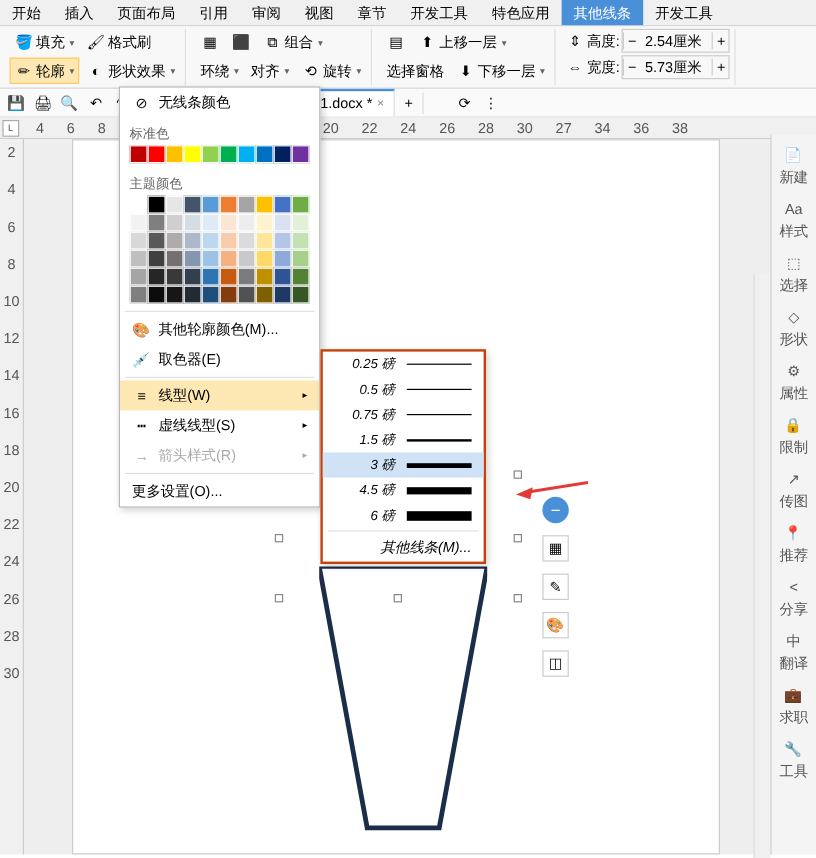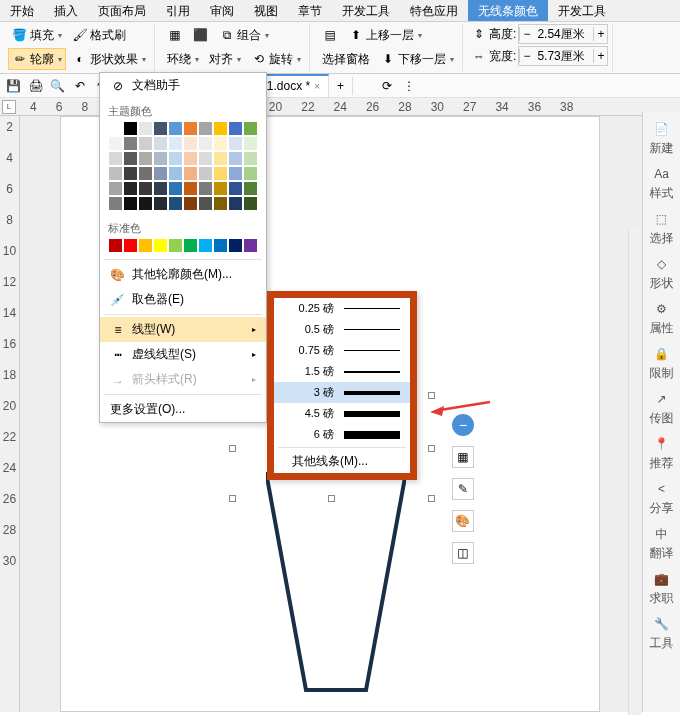--- a/index.html
+++ b/index.html
@@ -48,21 +48,21 @@
 .dd-sec { padding: 4px 8px; }
 .dd-title { font-size: 11px; color: #666; padding: 2px 0; }
 .swatch-grid { display: flex; flex-wrap: wrap; gap: 0; width: 150px; }
 .sw { width: 15px; height: 15px; border: 1px solid #fff; }
 .dd-item { display: flex; align-items: center; gap: 6px; padding: 4px 10px; cursor: pointer; }
 .dd-item.hl { background: #fde7b3; }
 .dd-item .arr { margin-left: auto; font-size: 8px; }
 .dd-item.dis { color: #aaa; }
 .dd-sep { height: 1px; background: #e0e0e0; margin: 2px 4px; }
 
-.weight-fly { position: absolute; left: 267px; top: 291px; width: 150px; background: #fff; border: 7px solid #c2410c; box-shadow: 2px 2px 6px rgba(0,0,0,0.2); }
+.weight-fly { position: absolute; left: 267px; top: 291px; width: 138px; background: #fff; border: 2px solid #c2410c; box-shadow: 2px 2px 6px rgba(0,0,0,0.2); font-style: italic; }
 .wrow { display: flex; align-items: center; padding: 3px 10px; gap: 10px; cursor: pointer; }
 .wrow.sel { background: #cfe2f6; }
 .wlabel { width: 50px; text-align: right; font-size: 11px; }
 .wprev { flex: 1; background: #000; }
 
 .arrow { position: absolute; left: 430px; top: 398px; }
 
 .float-tools { position: absolute; left: 452px; top: 414px; display: flex; flex-direction: column; gap: 10px; }
 .ft { width: 22px; height: 22px; border: 1px solid #ccc; background: #fff; display: flex; align-items: center; justify-content: center; cursor: pointer; }
 .ft.blue { background: #4a90d9; border-radius: 50%; border: none; color: #fff; font-size: 14px; }
@@ -78,21 +78,21 @@
 <div class="tabs" id="tabbar">
     <div class="tab">开始</div>
     <div class="tab">插入</div>
     <div class="tab">页面布局</div>
     <div class="tab">引用</div>
     <div class="tab">审阅</div>
     <div class="tab">视图</div>
     <div class="tab">章节</div>
     <div class="tab">开发工具</div>
     <div class="tab">特色应用</div>
-    <div class="tab active">无线条颜色</div>
+    <div class="tab active">其他线条</div>
     <div class="tab">开发工具</div>
   </div>
 
 <div class="ribbon">
   <div class="ribbon-group">
     <div class="ribbon-row">
       <div class="rbtn">
           <span class="ricon">🪣</span>
           <span>填充</span>
           <span class="dd">▾</span>
@@ -275,22 +275,37 @@
 
 <div class="trapezoid">
   <svg width="140" height="220">
       <path d="M 0 0 L 140 0 L 100 218 L 40 218 Z" fill="none" stroke="#1a2e4a" stroke-width="4"></path>
     </svg>
 </div>
 
 <div class="outline-dd">
   <div class="dd-item">
       <span class="ricon">⊘</span>
-      <span>文档助手</span>
-    </div>
+      <span>无线条颜色</span>
+    </div>
+  <div class="dd-sec">
+    <div class="dd-title">标准色</div>
+    <div class="swatch-grid" id="std-grid">
+        <div class="sw" style="background: rgb(192, 0, 0);"></div>
+        <div class="sw" style="background: rgb(255, 0, 0);"></div>
+        <div class="sw" style="background: rgb(255, 192, 0);"></div>
+        <div class="sw" style="background: rgb(255, 255, 0);"></div>
+        <div class="sw" style="background: rgb(146, 208, 80);"></div>
+        <div class="sw" style="background: rgb(0, 176, 80);"></div>
+        <div class="sw" style="background: rgb(0, 176, 240);"></div>
+        <div class="sw" style="background: rgb(0, 112, 192);"></div>
+        <div class="sw" style="background: rgb(0, 32, 96);"></div>
+        <div class="sw" style="background: rgb(112, 48, 160);"></div>
+      </div>
+  </div>
   <div class="dd-sec">
     <div class="dd-title">主题颜色</div>
     <div class="swatch-grid" id="theme-grid">
         <div class="sw" style="background: rgb(255, 255, 255);"></div>
         <div class="sw" style="background: rgb(0, 0, 0);"></div>
         <div class="sw" style="background: rgb(231, 230, 230);"></div>
         <div class="sw" style="background: rgb(68, 84, 106);"></div>
         <div class="sw" style="background: rgb(91, 155, 213);"></div>
         <div class="sw" style="background: rgb(237, 125, 49);"></div>
         <div class="sw" style="background: rgb(165, 165, 165);"></div>
@@ -342,35 +357,20 @@
         <div class="sw" style="background: rgb(23, 22, 22);"></div>
         <div class="sw" style="background: rgb(34, 42, 53);"></div>
         <div class="sw" style="background: rgb(30, 78, 121);"></div>
         <div class="sw" style="background: rgb(131, 60, 11);"></div>
         <div class="sw" style="background: rgb(82, 82, 82);"></div>
         <div class="sw" style="background: rgb(127, 96, 0);"></div>
         <div class="sw" style="background: rgb(31, 56, 100);"></div>
         <div class="sw" style="background: rgb(55, 86, 35);"></div>
       </div>
   </div>
-  <div class="dd-sec">
-    <div class="dd-title">标准色</div>
-    <div class="swatch-grid" id="std-grid">
-        <div class="sw" style="background: rgb(192, 0, 0);"></div>
-        <div class="sw" style="background: rgb(255, 0, 0);"></div>
-        <div class="sw" style="background: rgb(255, 192, 0);"></div>
-        <div class="sw" style="background: rgb(255, 255, 0);"></div>
-        <div class="sw" style="background: rgb(146, 208, 80);"></div>
-        <div class="sw" style="background: rgb(0, 176, 80);"></div>
-        <div class="sw" style="background: rgb(0, 176, 240);"></div>
-        <div class="sw" style="background: rgb(0, 112, 192);"></div>
-        <div class="sw" style="background: rgb(0, 32, 96);"></div>
-        <div class="sw" style="background: rgb(112, 48, 160);"></div>
-      </div>
-  </div>
   <div class="dd-sep"></div>
   <div class="dd-item">
       <span class="ricon">🎨</span>
       <span>其他轮廓颜色(M)...</span>
     </div>
   <div class="dd-item">
       <span class="ricon">💉</span>
       <span>取色器(E)</span>
     </div>
   <div class="dd-sep"></div>
@@ -419,21 +419,21 @@
     <div class="wrow">
       <div class="wlabel">4.5 磅</div>
       <div class="wprev" style="height: 6px;"></div>
     </div>
     <div class="wrow">
       <div class="wlabel">6 磅</div>
       <div class="wprev" style="height: 8px;"></div>
     </div>
     <div class="dd-sep"></div>
     <div class="wrow">
-      <span style="width:100%;text-align:left;padding-left:8px">其他线条(M)...</span>
+      <span style="width:100%;text-align:right;padding-left:8px">其他线条(M)...</span>
     </div>
   </div>
 
 <div class="arrow">
   <svg width="60" height="20">
       <line x1="60" y1="4" x2="10" y2="12" stroke="#e53935" stroke-width="2.5"></line>
       <polygon points="0,14 14,8 12,18" fill="#e53935"></polygon>
     </svg>
 </div>
 

